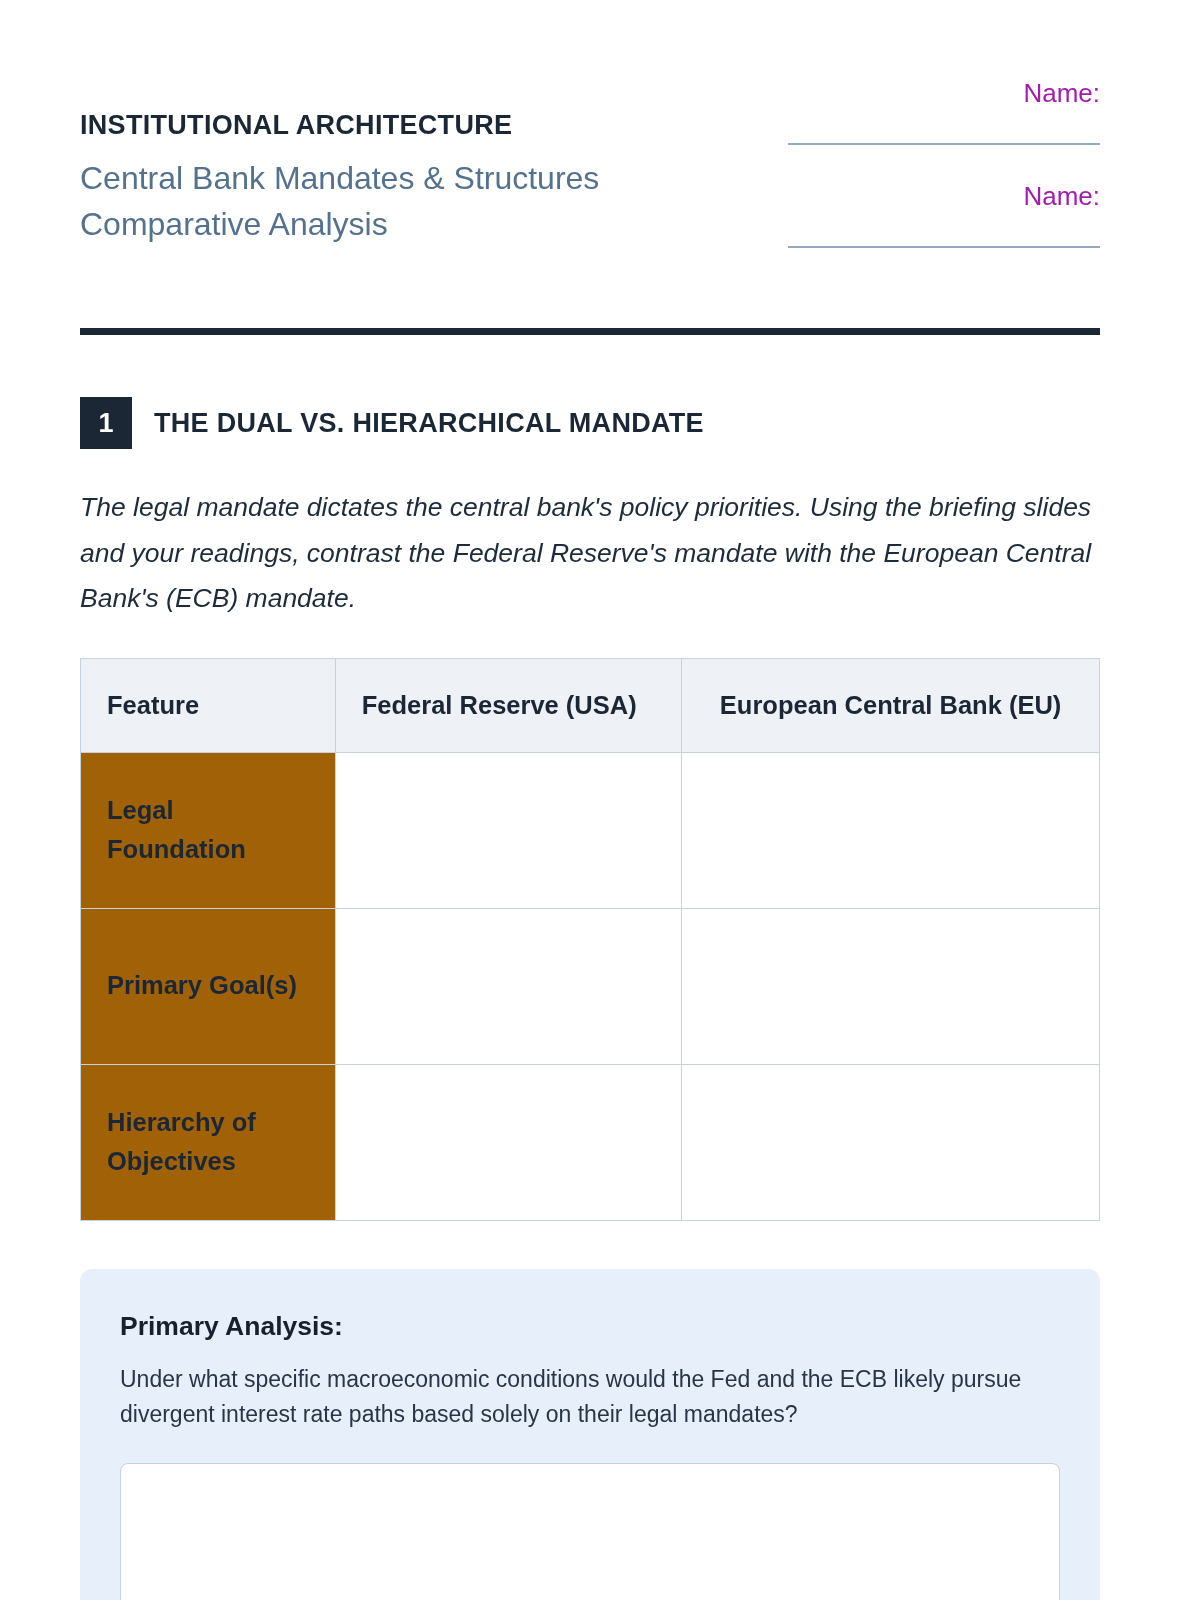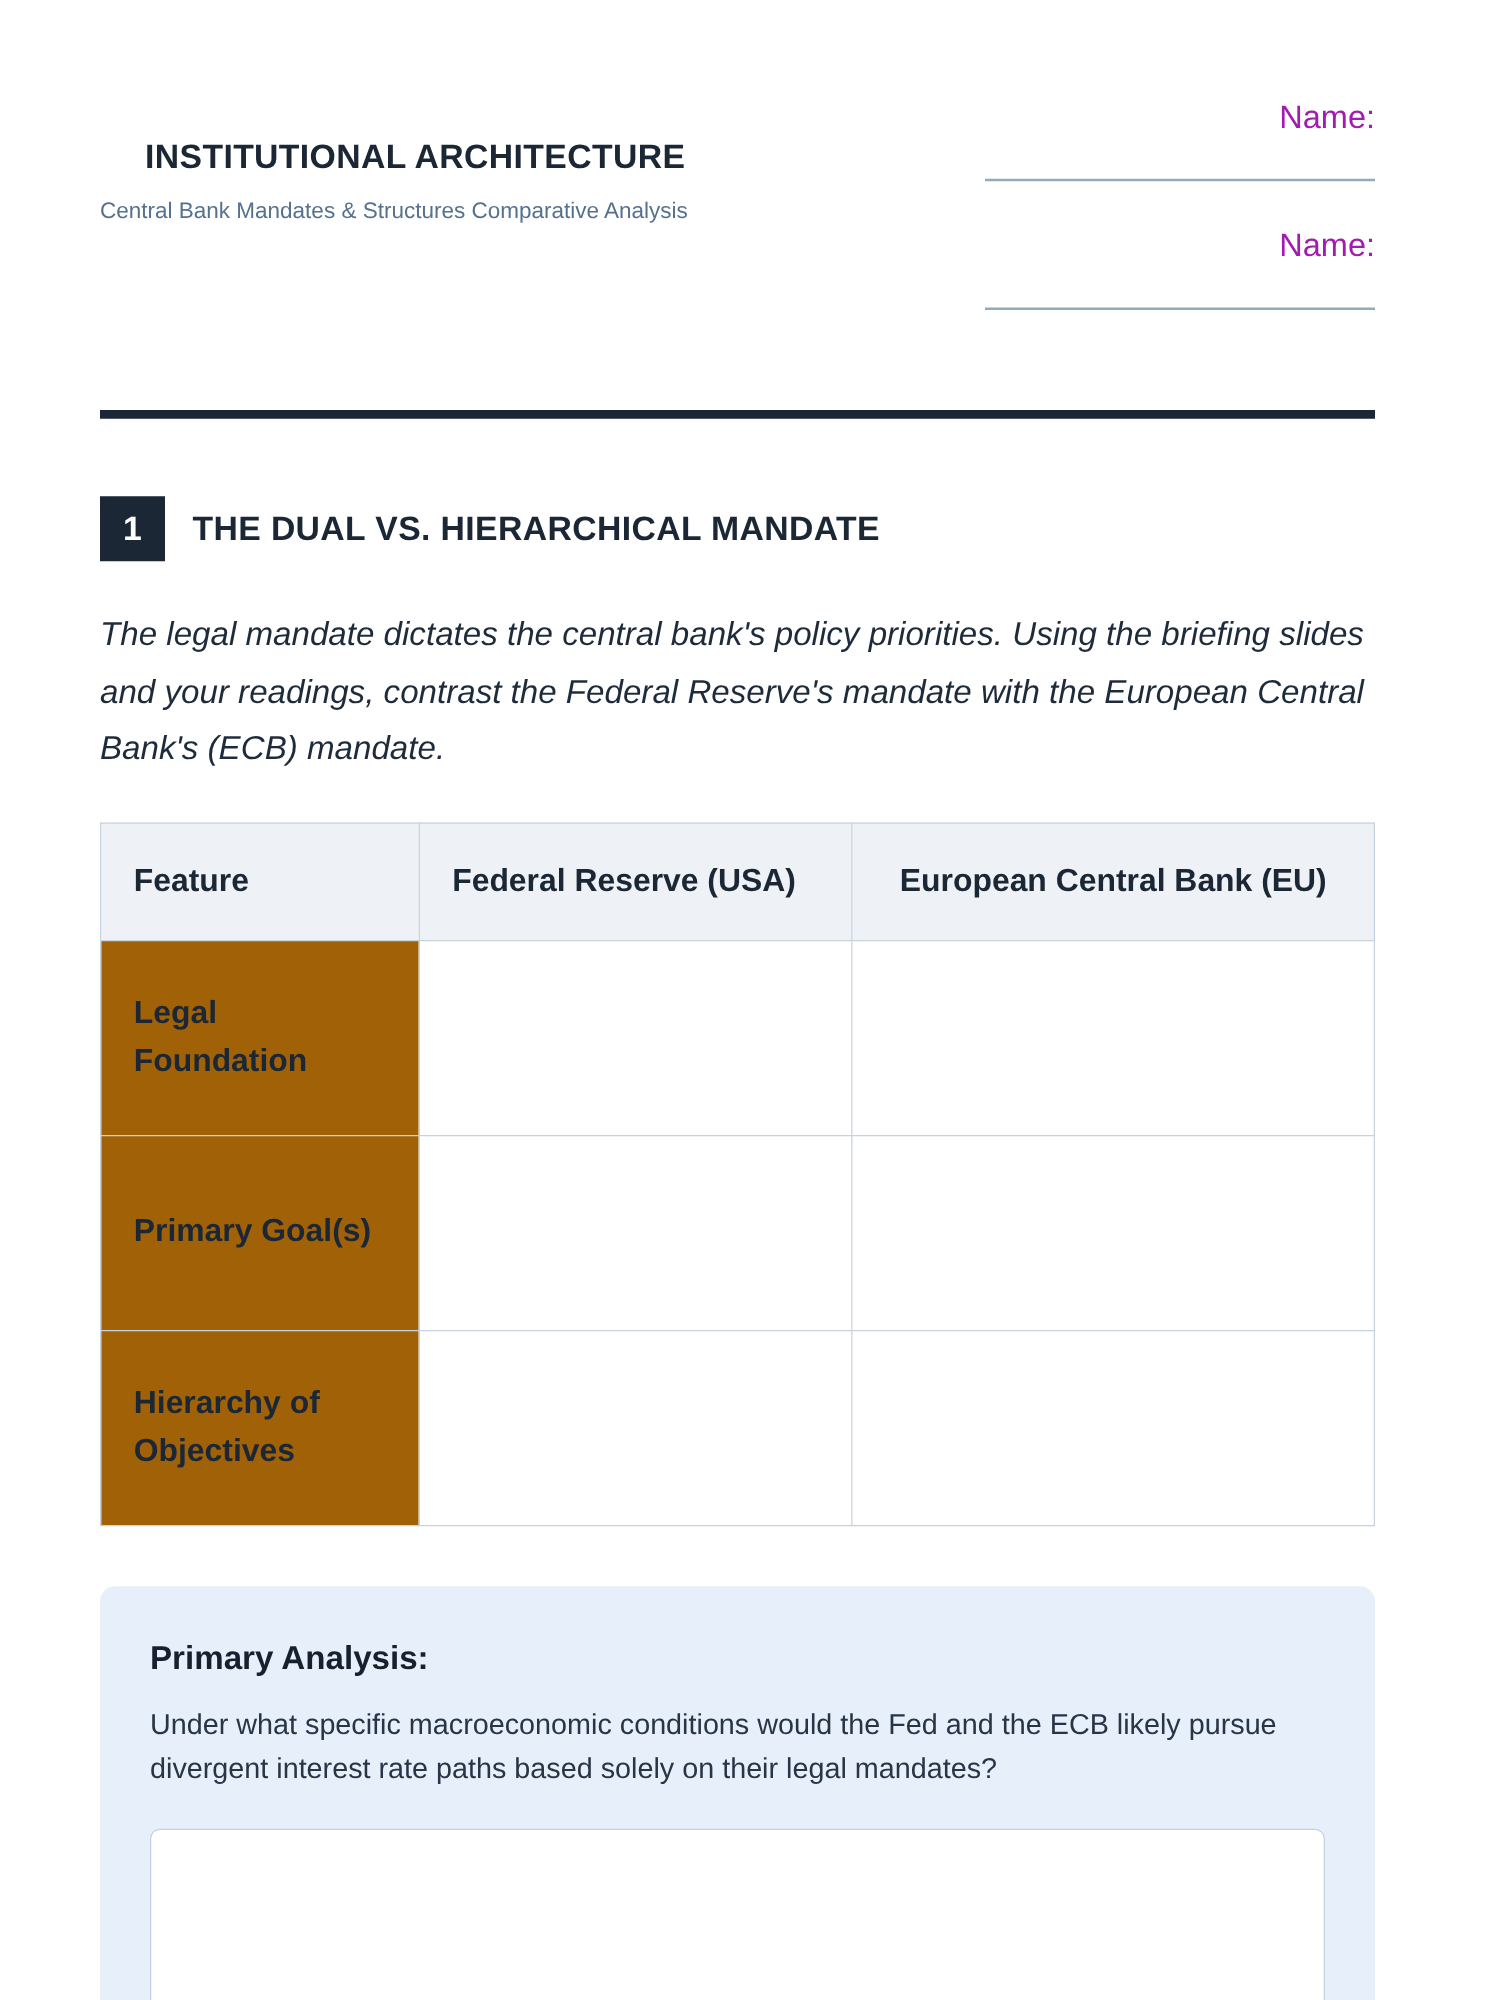--- a/index.html
+++ b/index.html
@@ -22,25 +22,24 @@
     display: flex;
     justify-content: space-between;
     align-items: flex-start;
   }
   .title-block { width: 650px; padding-top: 32px; }
   .doc-title {
     font-size: 27px;
     font-weight: bold;
     letter-spacing: 0.3px;
     color: #1b2735;
-    margin-left: 36px;
   }
   .doc-subtitle {
     margin-top: 14px;
-    font-size: 18px;
+    font-size: 32px;
     line-height: 1.45;
     color: #54718e;
     max-width: 620px;
   }
   .namedate-block { width: 312px; text-align: right; }
   .nd-label {
     font-size: 26px;
     color: #a21caf;
     margin-bottom: 34px;
   }

